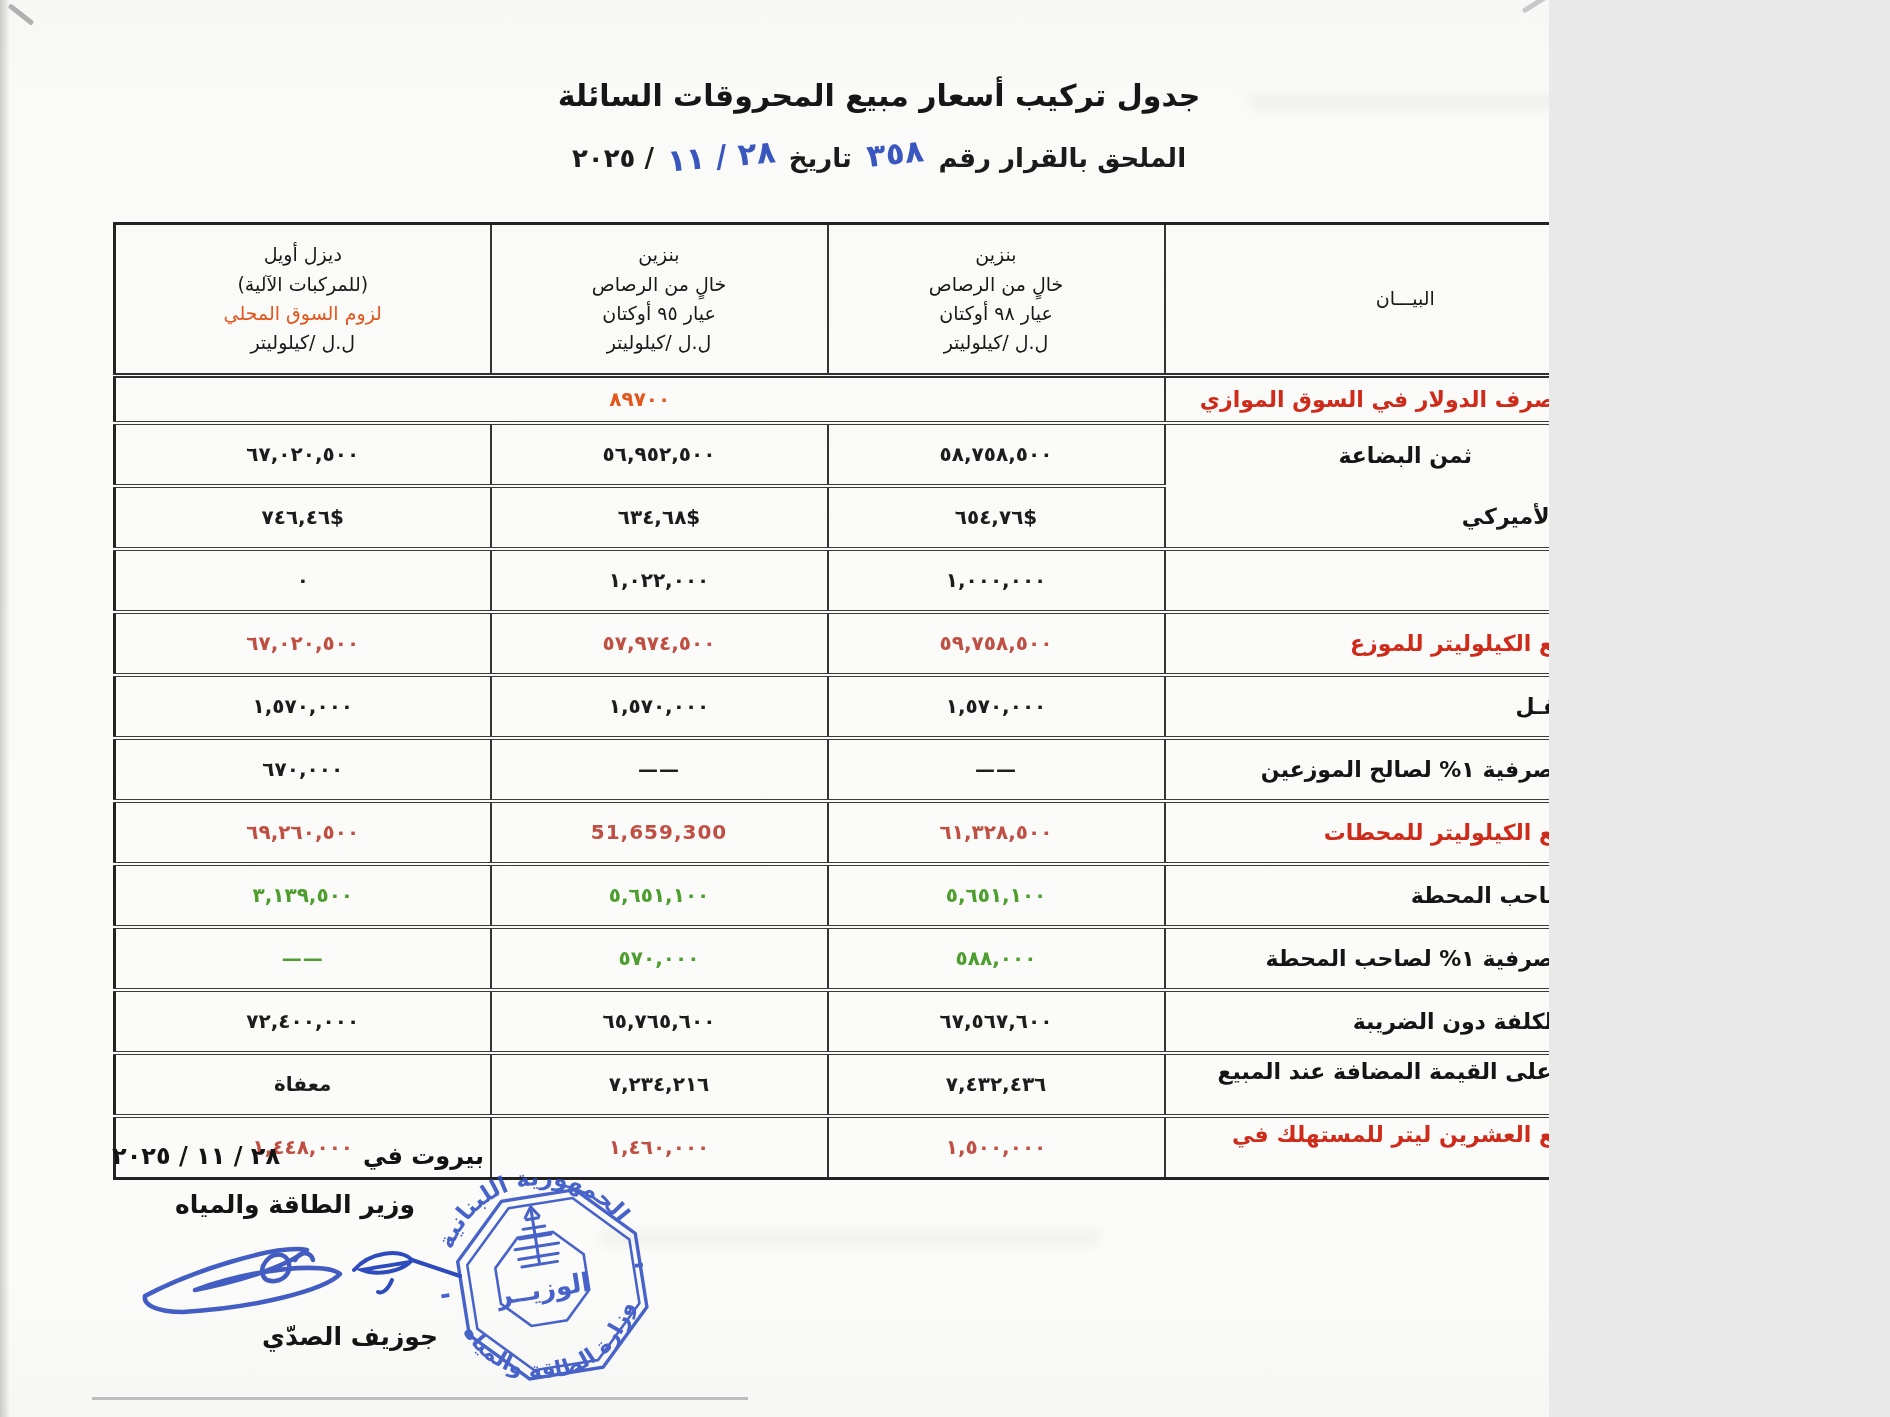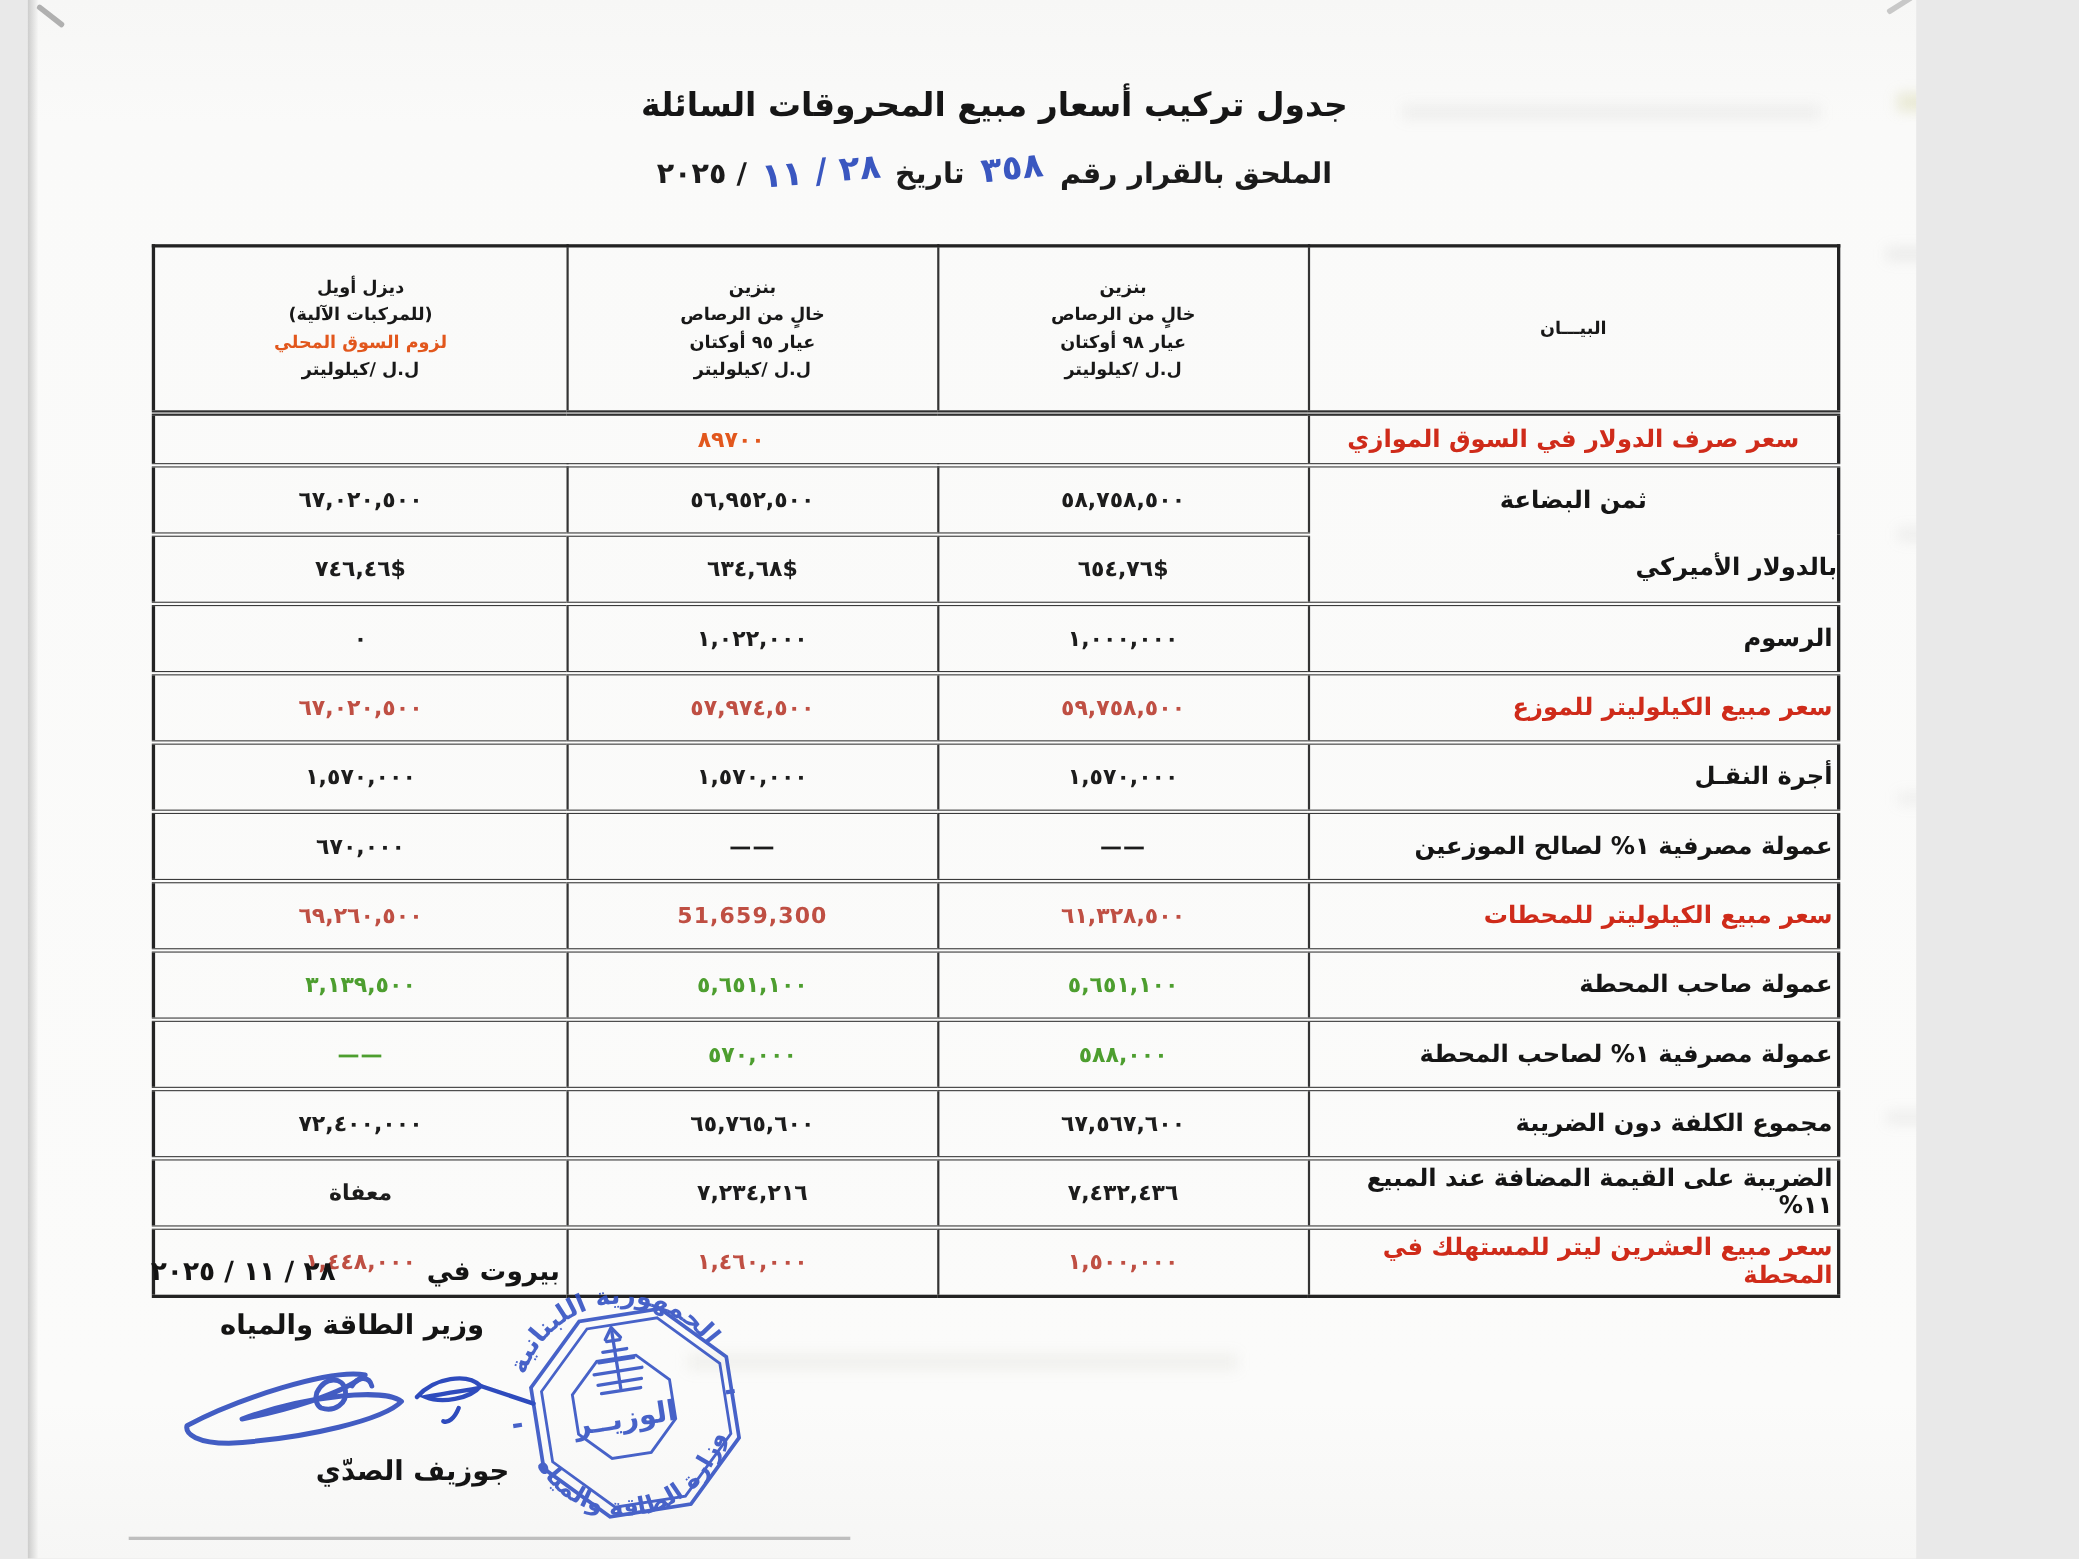--- a/index.html
+++ b/index.html
@@ -1,19 +1,19 @@
 <!DOCTYPE html>
 <html lang="ar"><head>
 <meta charset="utf-8">
 <style>
   html,body{margin:0;padding:0;background:#e9e9e9;}
   .page{
-    position:relative;width:1717px;height:1417px;overflow:hidden;
+    position:relative;width:1549px;height:1417px;overflow:hidden;
     background:linear-gradient(180deg,#f7f7f6 0%,#fafaf9 8%,#fbfbfa 90%,#f6f6f5 100%);
-    font-family:"DejaVu Sans",sans-serif;color:#1e1e1e;margin-left:25px;
+    font-family:"DejaVu Sans",sans-serif;color:#1e1e1e;
   }
   
   .scan-left-edge{position:absolute;left:0;top:0;width:10px;height:100%;
     background:linear-gradient(90deg,rgba(120,120,120,.35),rgba(120,120,120,0));}
   .scan-corner-tl{position:absolute;left:6px;top:12px;width:30px;height:5px;background:#8a8a8a;
     transform:rotate(38deg);opacity:.65;border-radius:2px;}
   .scan-corner-tr{position:absolute;right:2px;top:2px;width:26px;height:5px;background:#9a9a9a;
     transform:rotate(-32deg);opacity:.5;border-radius:2px;}
   .scan-bottom-line{position:absolute;left:92px;top:1397px;width:656px;height:3px;background:#8f8f8f;opacity:.55;}
   .bleed{position:absolute;filter:blur(6px);pointer-events:none;}
@@ -38,21 +38,21 @@
   
   table.price{position:absolute;left:113px;top:222px;width:1532px;height:958px;
     border-collapse:collapse;table-layout:fixed;direction:rtl;
     font-family:"DejaVu Sans",sans-serif;}
   table.price,table.price td,table.price th{border:2px solid #343434;}
   table.price{border:3px solid #232323;}
   table.price th{border-bottom:5px double #303030;}
   table.price td{border-bottom:4px double #3b3b3b;}
   table.price tr:last-child td{border-bottom:3px solid #232323;}
   th,td{padding:0 4px;overflow:hidden;}
-  th{vertical-align:middle;font-size:16px;font-weight:bold;color:#181818;}
+  th{vertical-align:middle;font-size:19px;font-weight:normal;color:#181818;}
   .hline{display:block;line-height:1.55;}
   .hl-orange{color:#e2571d;}
   td.lbl{font-size:22px;font-weight:bold;text-align:right;vertical-align:middle;color:#151515;}
   td.lbl.center{text-align:center;}
   td.val{direction:ltr;text-align:center;vertical-align:middle;
     font-size:20px;font-weight:bold;color:#1c1c1c;letter-spacing:1px;}
   .red-label{color:#cf2b1a !important;}
   .red-val{color:#bf4f43 !important;}
   .green-val{color:#4d9e2f !important;border-radius:28px;}
   .orange-val{color:#e2571d !important;letter-spacing:2px;}

